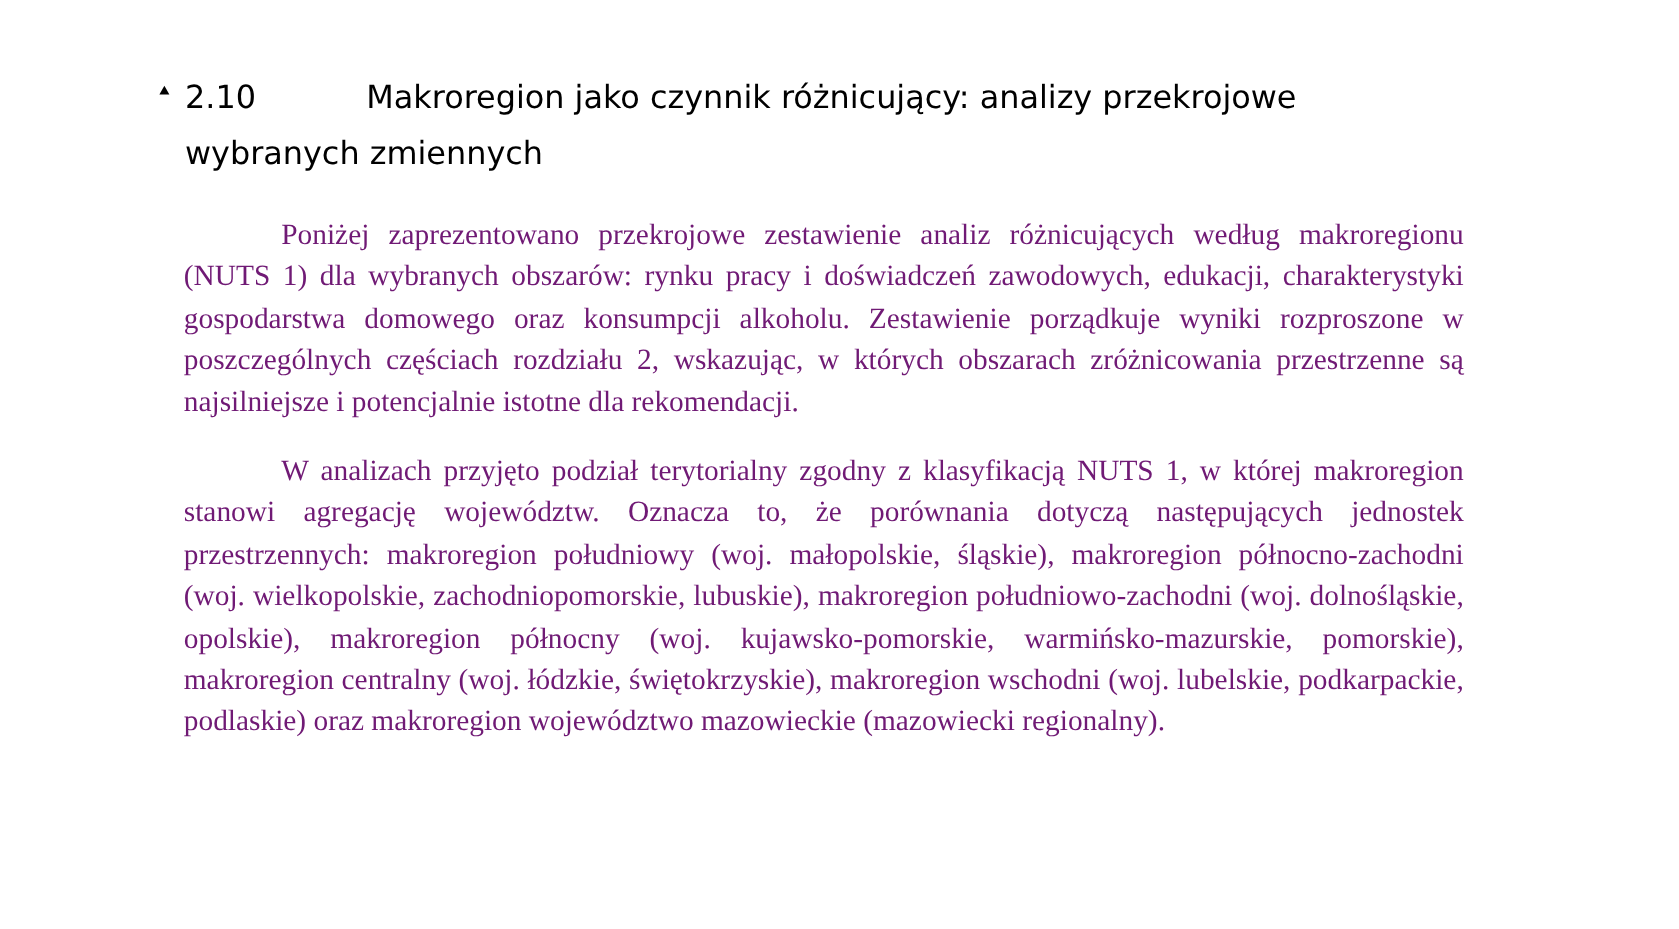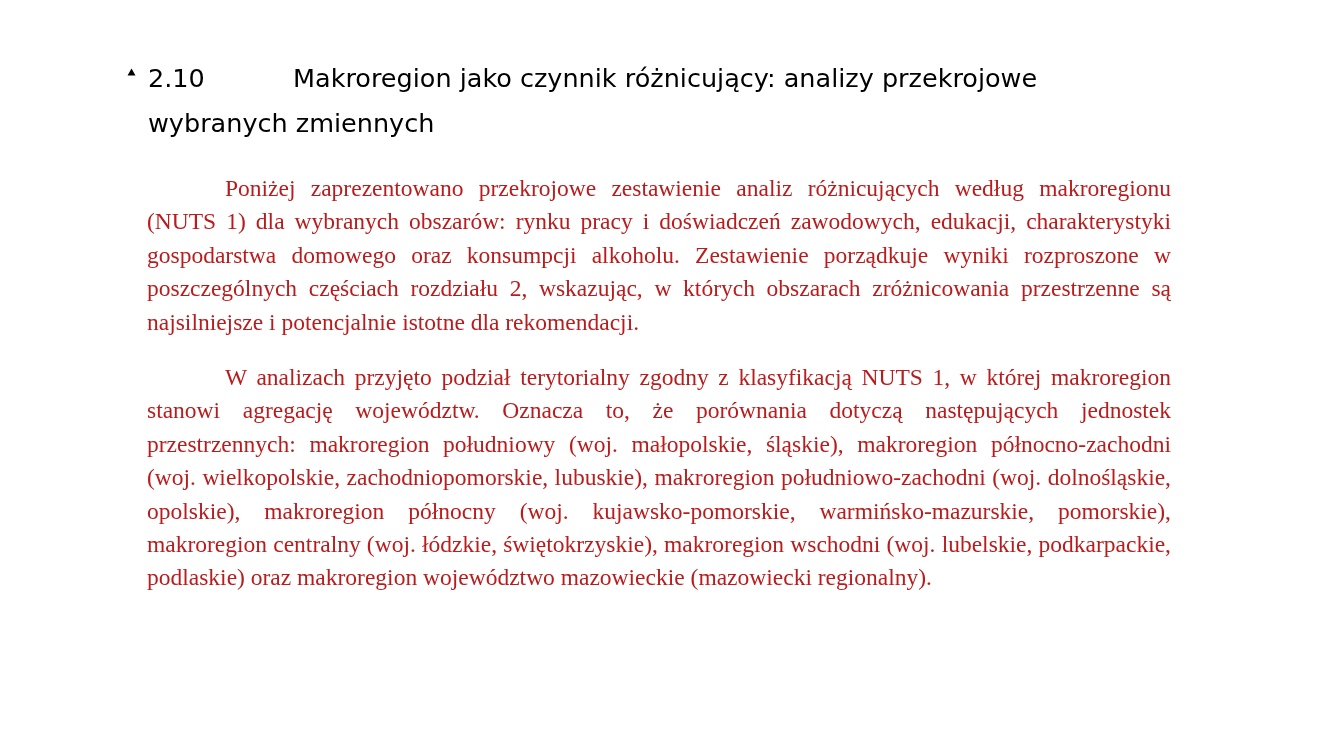--- a/index.html
+++ b/index.html
@@ -68,21 +68,21 @@
     width: 1024px;
   }
   p.para {
     margin: 0 0 22px 0;
     font-family: "Liberation Serif", serif;
     font-size: 23.5px;
     line-height: 33.4px;
     text-align: justify;
     text-justify: inter-word;
     text-indent: 78px;
-    color: #b91c1c;
+    color: #701a75;
     hyphens: none;
   }
   p.para:last-child {
     margin-bottom: 16px;
   }
 </style>
 </head>
 <body>
 
 <div class="page">

